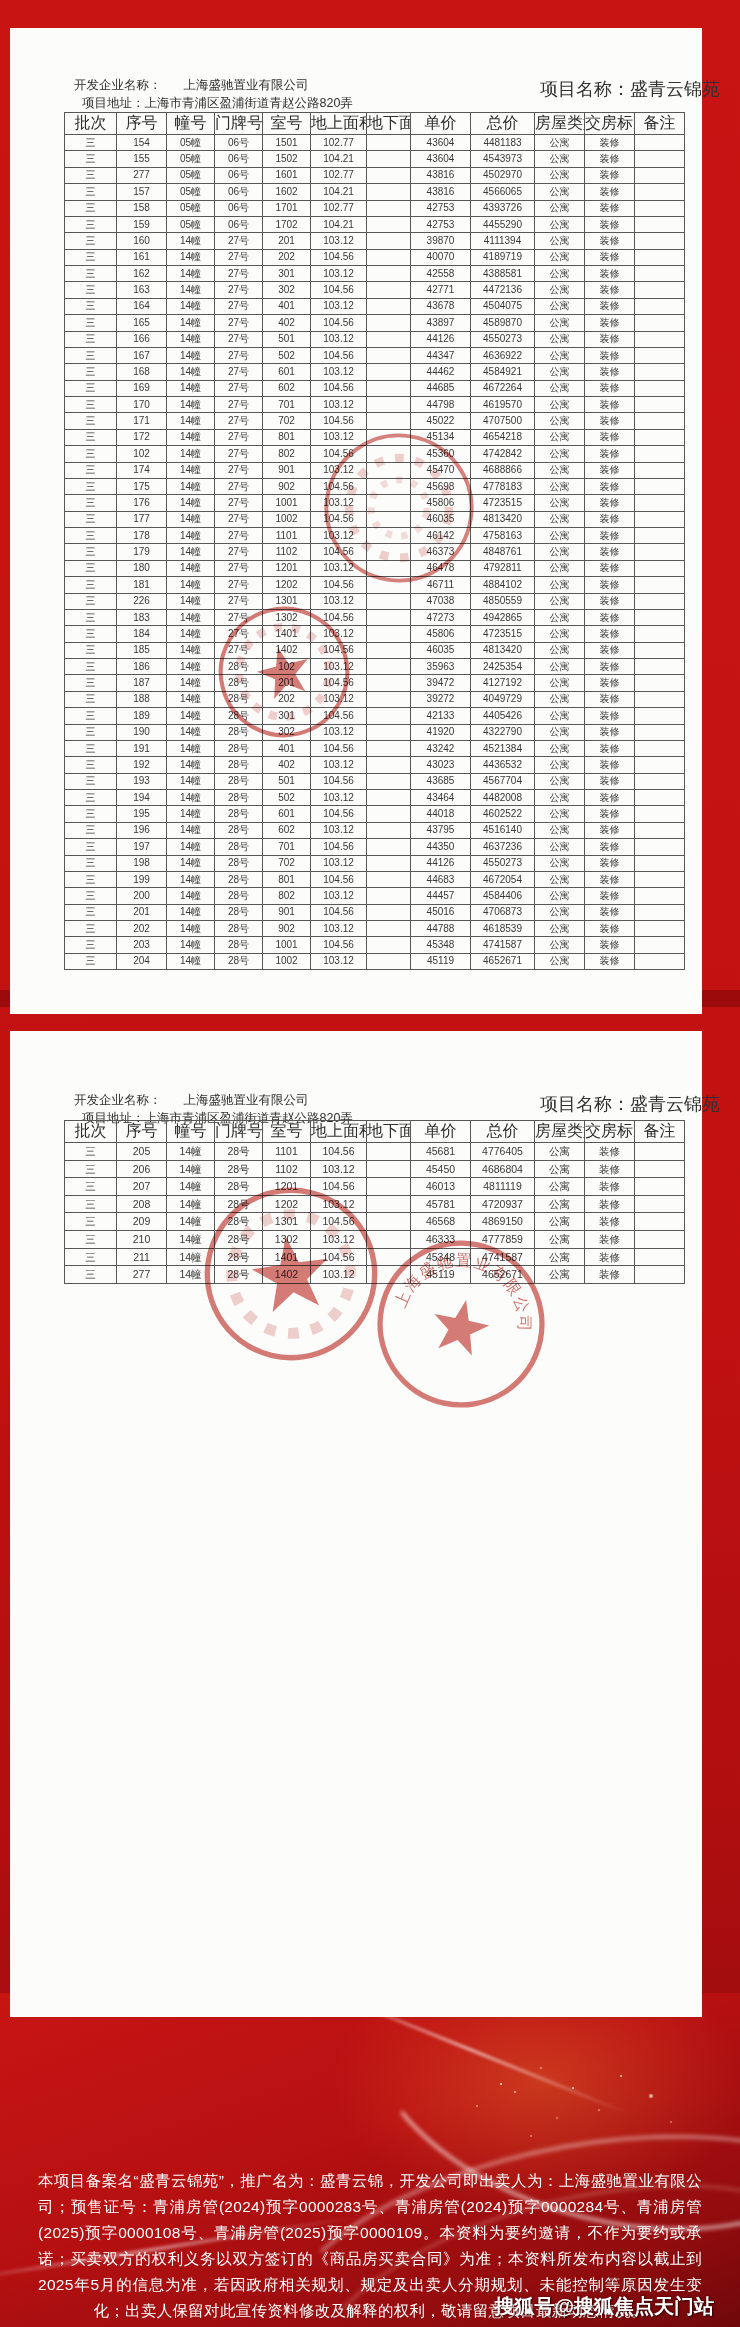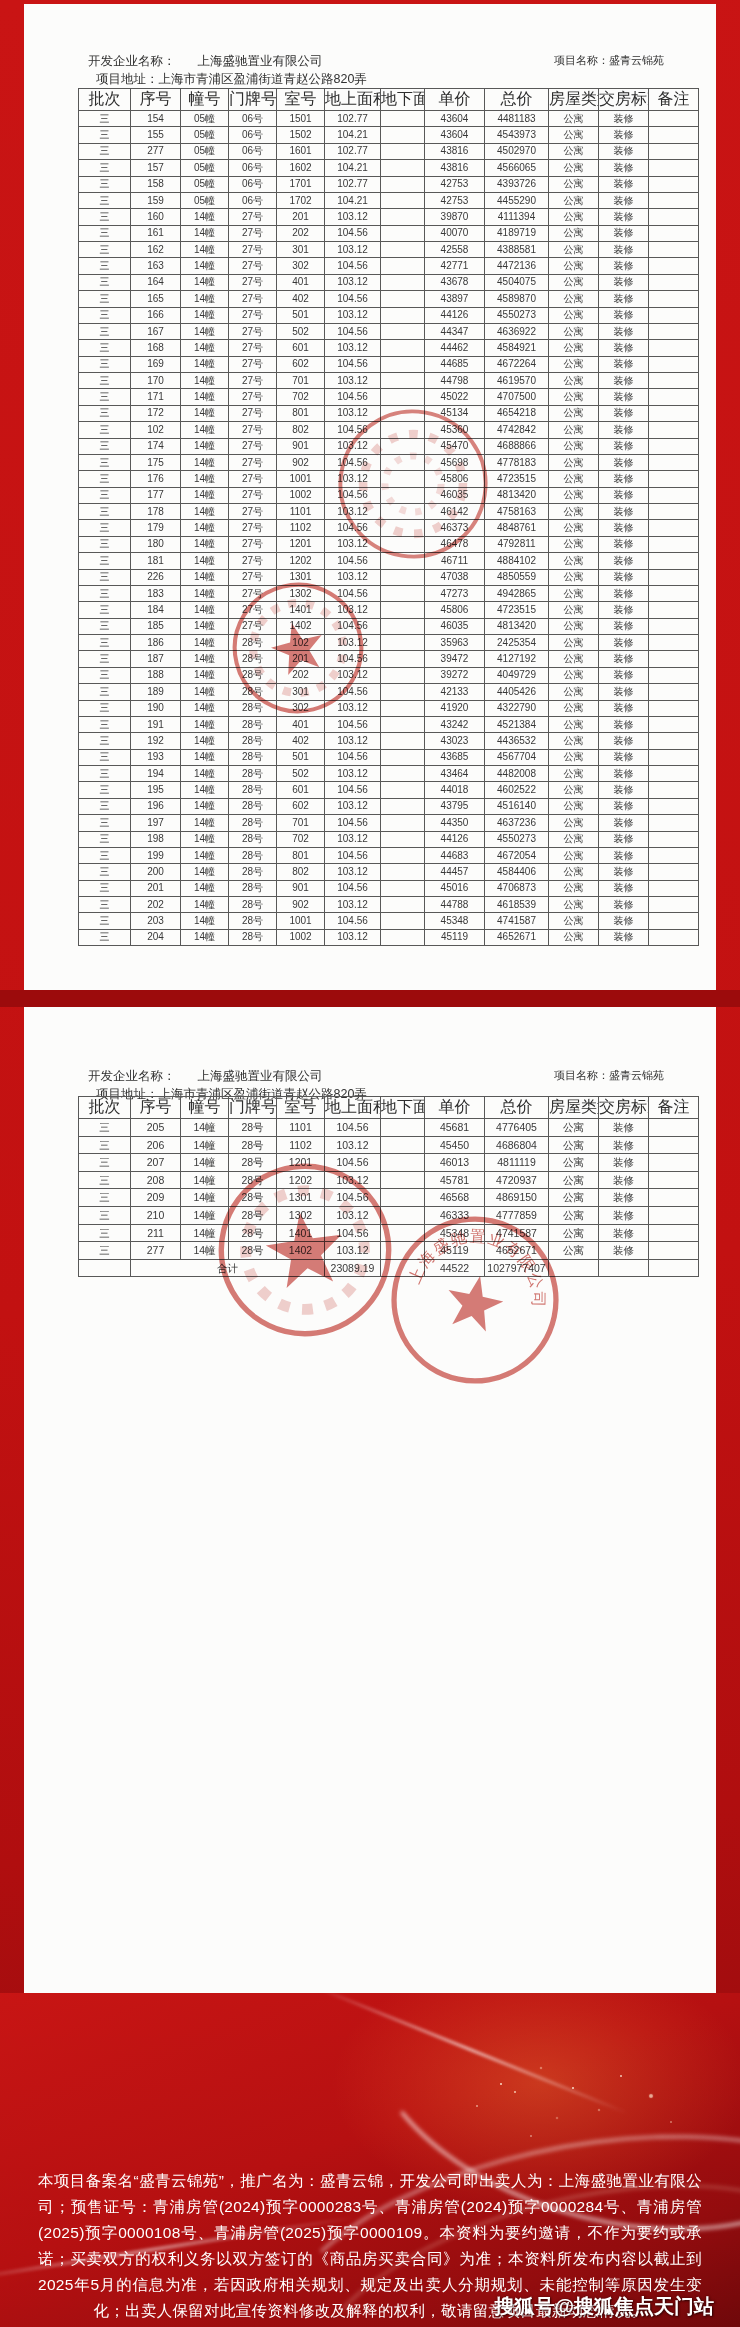--- a/index.html
+++ b/index.html
@@ -28,29 +28,29 @@
     border-top:3px solid rgba(255,255,255,.55); transform:rotate(-10deg); }
   .arc.e { right:-120px; top:205px; width:560px; height:260px; border:2px solid transparent;
     border-top:2px solid rgba(255,230,210,.4); transform:rotate(-14deg); }
   .sparkles { position:absolute; left:500px; top:90px; width:2px; height:2px; border-radius:50%; background:rgba(255,240,220,.9);
     box-shadow: 14px 8px 0 0 rgba(255,235,210,.8), 40px -16px 1px 0 rgba(255,220,190,.7), 72px 4px 0 0 rgba(255,240,220,.9),
       98px 26px 1px 0 rgba(255,230,200,.6), 120px -8px 0 0 rgba(255,240,220,.8), 56px 34px 1px 0 rgba(255,220,190,.55),
       -24px 22px 0 0 rgba(255,235,215,.6), 150px 12px 1px 1px rgba(255,235,210,.7), 170px 38px 0 0 rgba(255,225,195,.5),
       30px 52px 0 0 rgba(255,235,215,.5); }
 
   
-  .page { position:absolute; left:24px; width:692px; background:#fcfcfb; }
+  .page { position:absolute; left:10px; width:692px; background:#fcfcfb;margin-top:24px; }
   .page1 { top:4px; height:986px; }
   .page2 { top:1007px; height:986px; }
 
   .hline { position:absolute; font-size:12.5px; color:#303030; white-space:nowrap; }
   .dev-line { left:64px; }  .page1 .dev-line { top:49px; } .page2 .dev-line { top:61px; }
   .addr-line { left:72px; } .page1 .addr-line { top:67px; } .page2 .addr-line { top:79px; }
   .dev-name { margin-left:22px; }
-  .proj { position:absolute; font-size:11px; color:#303030; left:530px; white-space:nowrap; }
+  .proj { position:absolute; font-size:18px; color:#303030; left:530px; white-space:nowrap; }
   .page1 .proj { top:49px; } .page2 .proj { top:61px; }
 
   table.price { position:absolute; left:54px; width:620px; border-collapse:collapse; table-layout:fixed;
     border:1.5px solid #3c3c3c; }
   .page1 table.price { top:84px; } .page2 table.price { top:89px; }
   table.price th, table.price td { border:1px solid #585858; text-align:center; vertical-align:middle;
     color:#383838; font-weight:400; overflow:hidden; white-space:nowrap; padding:0; }
   table.price th { height:18px; font-size:16px; color:#2e2e2e; }
   .page1 table.price td { height:16.38px; font-size:10px; line-height:1; }
   .page2 table.price td { height:17.6px; font-size:10.5px; line-height:1; }
@@ -1004,31 +1004,20 @@
             <td>28号</td>
             <td>1402</td>
             <td>103.12</td>
             <td></td>
             <td>45119</td>
             <td>4652671</td>
             <td>公寓</td>
             <td>装修</td>
             <td></td>
           </tr>
-          <tr>
-            <td></td>
-            <td colspan="4">合计</td>
-            <td>23089.19</td>
-            <td></td>
-            <td>44522</td>
-            <td>1027977407</td>
-            <td></td>
-            <td></td>
-            <td></td>
-          </tr>
         </tbody>
       </table>
 
     <div class="stamp stamp-3">
       <svg viewBox="0 0 200 200">
         <circle cx="100" cy="100" r="93" fill="none" stroke="#c6423a" stroke-width="6" opacity=".85"></circle>
         <circle cx="100" cy="100" r="66" fill="none" stroke="#c6423a" stroke-width="12" opacity=".3" stroke-dasharray="12 14"></circle>
         <path d="M100,58 L110.4,88.4 L142.4,88.9 L116.8,108.2 L126.1,139 L100,120.4 L73.9,139 L83.2,108.2 L57.6,88.9 L89.6,88.4 Z" fill="#c23730" opacity=".8"></path>
       </svg>
     </div>

